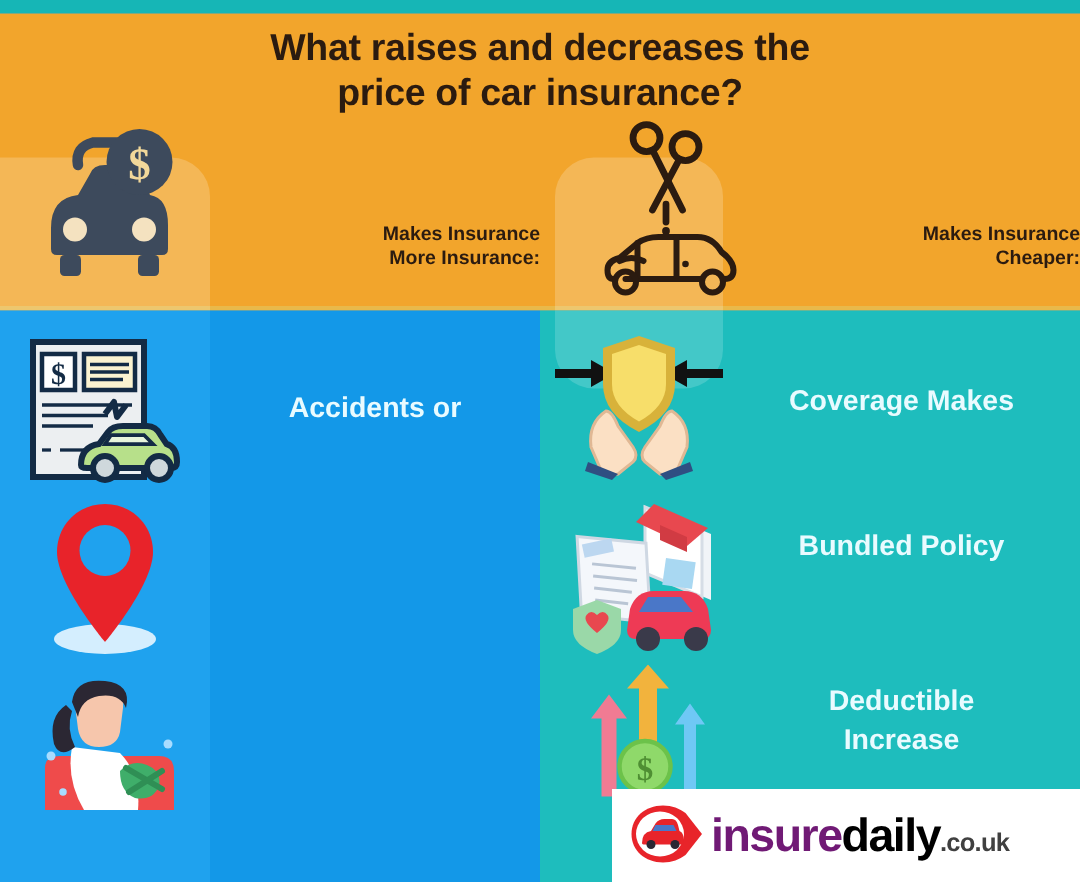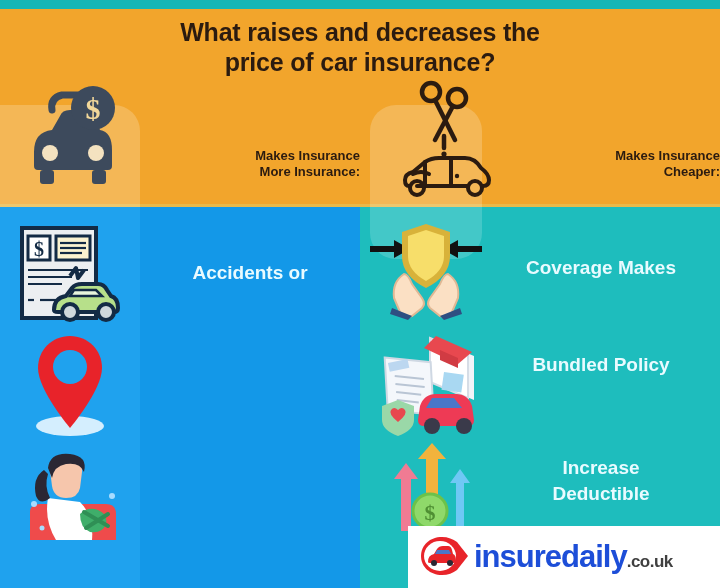--- a/index.html
+++ b/index.html
@@ -140,22 +140,22 @@
     box-sizing: border-box;
   }
   .logo-mark { width: 52px; height: 46px; flex: 0 0 auto; }
   .logo-text {
     font-size: 31px;
     font-weight: bold;
     letter-spacing: -1px;
     white-space: nowrap;
     margin-left: 4px;
   }
-  .logo-text .t-insure { color: #1d4ed8; }
-  .logo-text .t-daily  { color: #1d4ed8; }
+  .logo-text .t-insure { color: #701a75; }
+  .logo-text .t-daily  { color: #000000; }
   .logo-text .t-tld    { color: #404040; font-size: 17px; letter-spacing: -0.5px; }
 </style>
 </head>
 <body>
 
 <div id="infographic">
 
   <div class="top-strip"></div>
 
   <div class="header-band"></div>
@@ -323,22 +323,22 @@
   <div class="row-icon ic-r3">
     <svg viewBox="0 0 100 92" width="100" height="92">
       <path d="M16 36 L28 20 L40 36 L33 36 L33 88 L23 88 L23 36 Z" fill="#f07b93"></path>
       <path d="M72 40 L82 26 L92 40 L86 40 L86 88 L78 88 L78 40 Z" fill="#6fc8f5"></path>
       <path d="M40 16 L54 0 L68 16 L60 16 L60 88 L48 88 L48 16 Z" fill="#f2b33d"></path>
       <circle cx="52" cy="68" r="17" fill="#8fd96a" stroke="#6cc24a" stroke-width="3"></circle>
       <text x="52" y="77" font-family="'Liberation Serif',serif" font-size="22" font-weight="bold" text-anchor="middle" fill="#4f8f33">$</text>
     </svg>
   </div>
   <div class="row-label right lbl-r3">
+    <span class="ln">Deductible</span>
     <span class="ln">Increase</span>
-    <span class="ln">Deductible</span>
   </div>
 
   <div class="logo-box">
     <div class="logo-mark">
       <svg viewBox="0 0 52 46" width="52" height="46">
         <path d="M24 3 C12 3 3 11 3 22 C3 33 12 41 24 41 C30 41 35 39 39 36 L50 22 L39 8 C35 5 30 3 24 3 Z" fill="#e8242a"></path>
         <ellipse cx="22" cy="22" rx="16" ry="15" fill="#ffffff"></ellipse>
         <path d="M10 28 Q10 21 16 20 L19 15 Q21 12 25 12 L30 12 Q33 12 34 16 L35 20 Q38 21 38 27 Q38 29 36 29 L12 29 Q10 29 10 28 Z" fill="#e8242a"></path>
         <path d="M19 16 L31 16 L33 20 L17 20 Z" fill="#4a77c8"></path>
         <circle cx="16" cy="29" r="3" fill="#2b2733"></circle>

